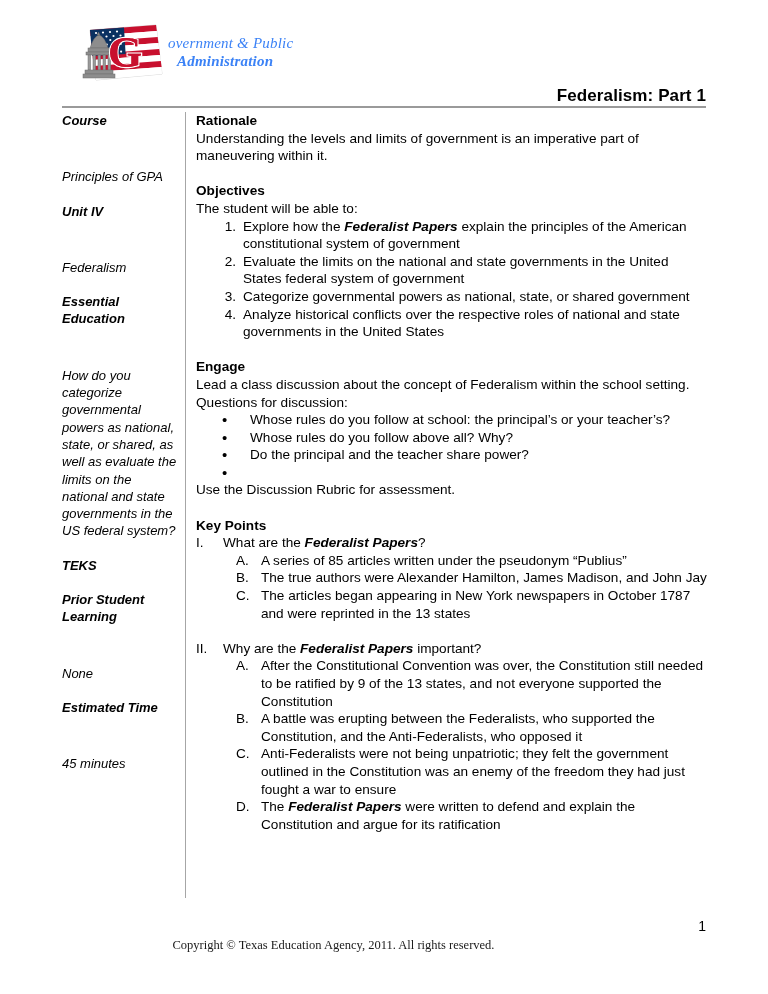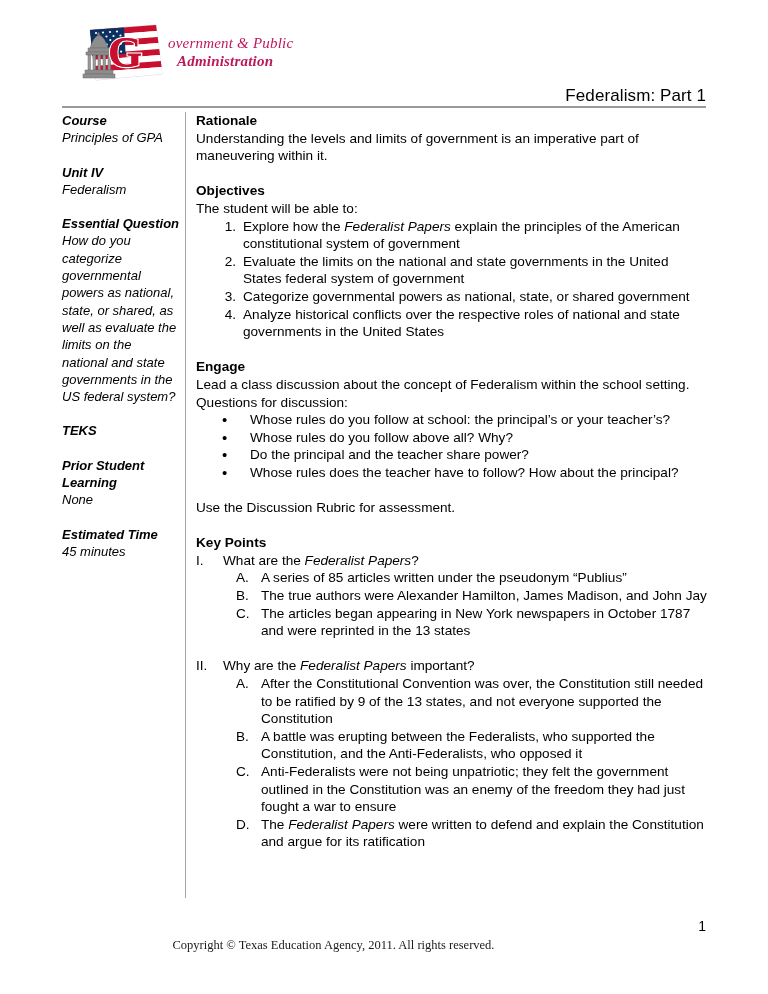--- a/index.html
+++ b/index.html
@@ -39,32 +39,32 @@
   }
   .logo-words {
     position: absolute;
     left: 96px;
     top: 16px;
     width: 210px;
     font-family: "Liberation Serif", serif;
     font-style: italic;
     font-size: 15px;
     line-height: 18px;
-    color: #be185d;
+    color: #3b82f6;
     letter-spacing: 0.2px;
   }
   .logo-words .l2 { padding-left: 9px; font-weight: bold; }
 
   
   .doc-title {
     position: absolute;
     right: 62px;
     top: 86px;
     font-size: 17px;
-    font-weight: normal;
+    font-weight: bold;
     letter-spacing: 0.1px;
   }
   .title-rule {
     position: absolute;
     left: 62px;
     top: 106px;
     width: 644px;
     height: 2px;
     background: #9a9a9a;
   }
@@ -86,20 +86,21 @@
     width: 118px;
     font-size: 13px;
     line-height: 17.3px;
   }
   .left-col .lbl {
     font-weight: bold;
     font-style: italic;
   }
   .left-col .val {
     font-style: italic;
+    margin-top: 39px;
   }
   .left-col .grp { margin-bottom: 17px; }
 
   .right-col {
     position: absolute;
     left: 196px;
     top: 112px;
     width: 512px;
     font-size: 13.6px;
     line-height: 17.6px;
@@ -164,21 +165,21 @@
     padding-left: 38px;
     margin: 0;
   }
   ul.alphalist > li > .mk {
     position: absolute;
     left: 13px;
     top: 0;
     width: 20px;
     text-align: left;
   }
-  .it { font-style: italic; }
+  .it { font-style: italic; font-weight: bold; }
 
   
   .page-number {
     position: absolute;
     right: 62px;
     top: 918px;
     font-size: 14px;
   }
   .copyright {
     position: absolute;
@@ -276,21 +277,21 @@
   <div class="left-col">
     <div class="grp">
       <div class="lbl">Course</div>
       <div class="val">Principles of GPA</div>
     </div>
     <div class="grp">
       <div class="lbl">Unit IV</div>
       <div class="val">Federalism</div>
     </div>
     <div class="grp">
-      <div class="lbl">Essential Question</div>
+      <div class="lbl">Essential Education</div>
       <div class="val">How do you categorize governmental powers as national, state, or shared, as well as evaluate the limits on the national and state governments in the US federal system?</div>
     </div>
     <div class="grp">
       <div class="lbl">TEKS</div>
     </div>
     <div class="grp">
       <div class="lbl">Prior Student Learning</div>
       <div class="val">None</div>
     </div>
     <div class="grp">
@@ -340,21 +341,20 @@
         <li>
           <span class="mk">•</span>
           <span>Whose rules do you follow above all? Why?</span>
         </li>
         <li>
           <span class="mk">•</span>
           <span>Do the principal and the teacher share power?</span>
         </li>
         <li>
           <span class="mk">•</span>
-          <span>Whose rules does the teacher have to follow? How about the principal?</span>
         </li>
       </ul>
     </div>
 
     <div class="sec">
       <div class="para">Use the Discussion Rubric for assessment.</div>
     </div>
 
     <div class="sec">
       <div class="hd">Key Points</div>

